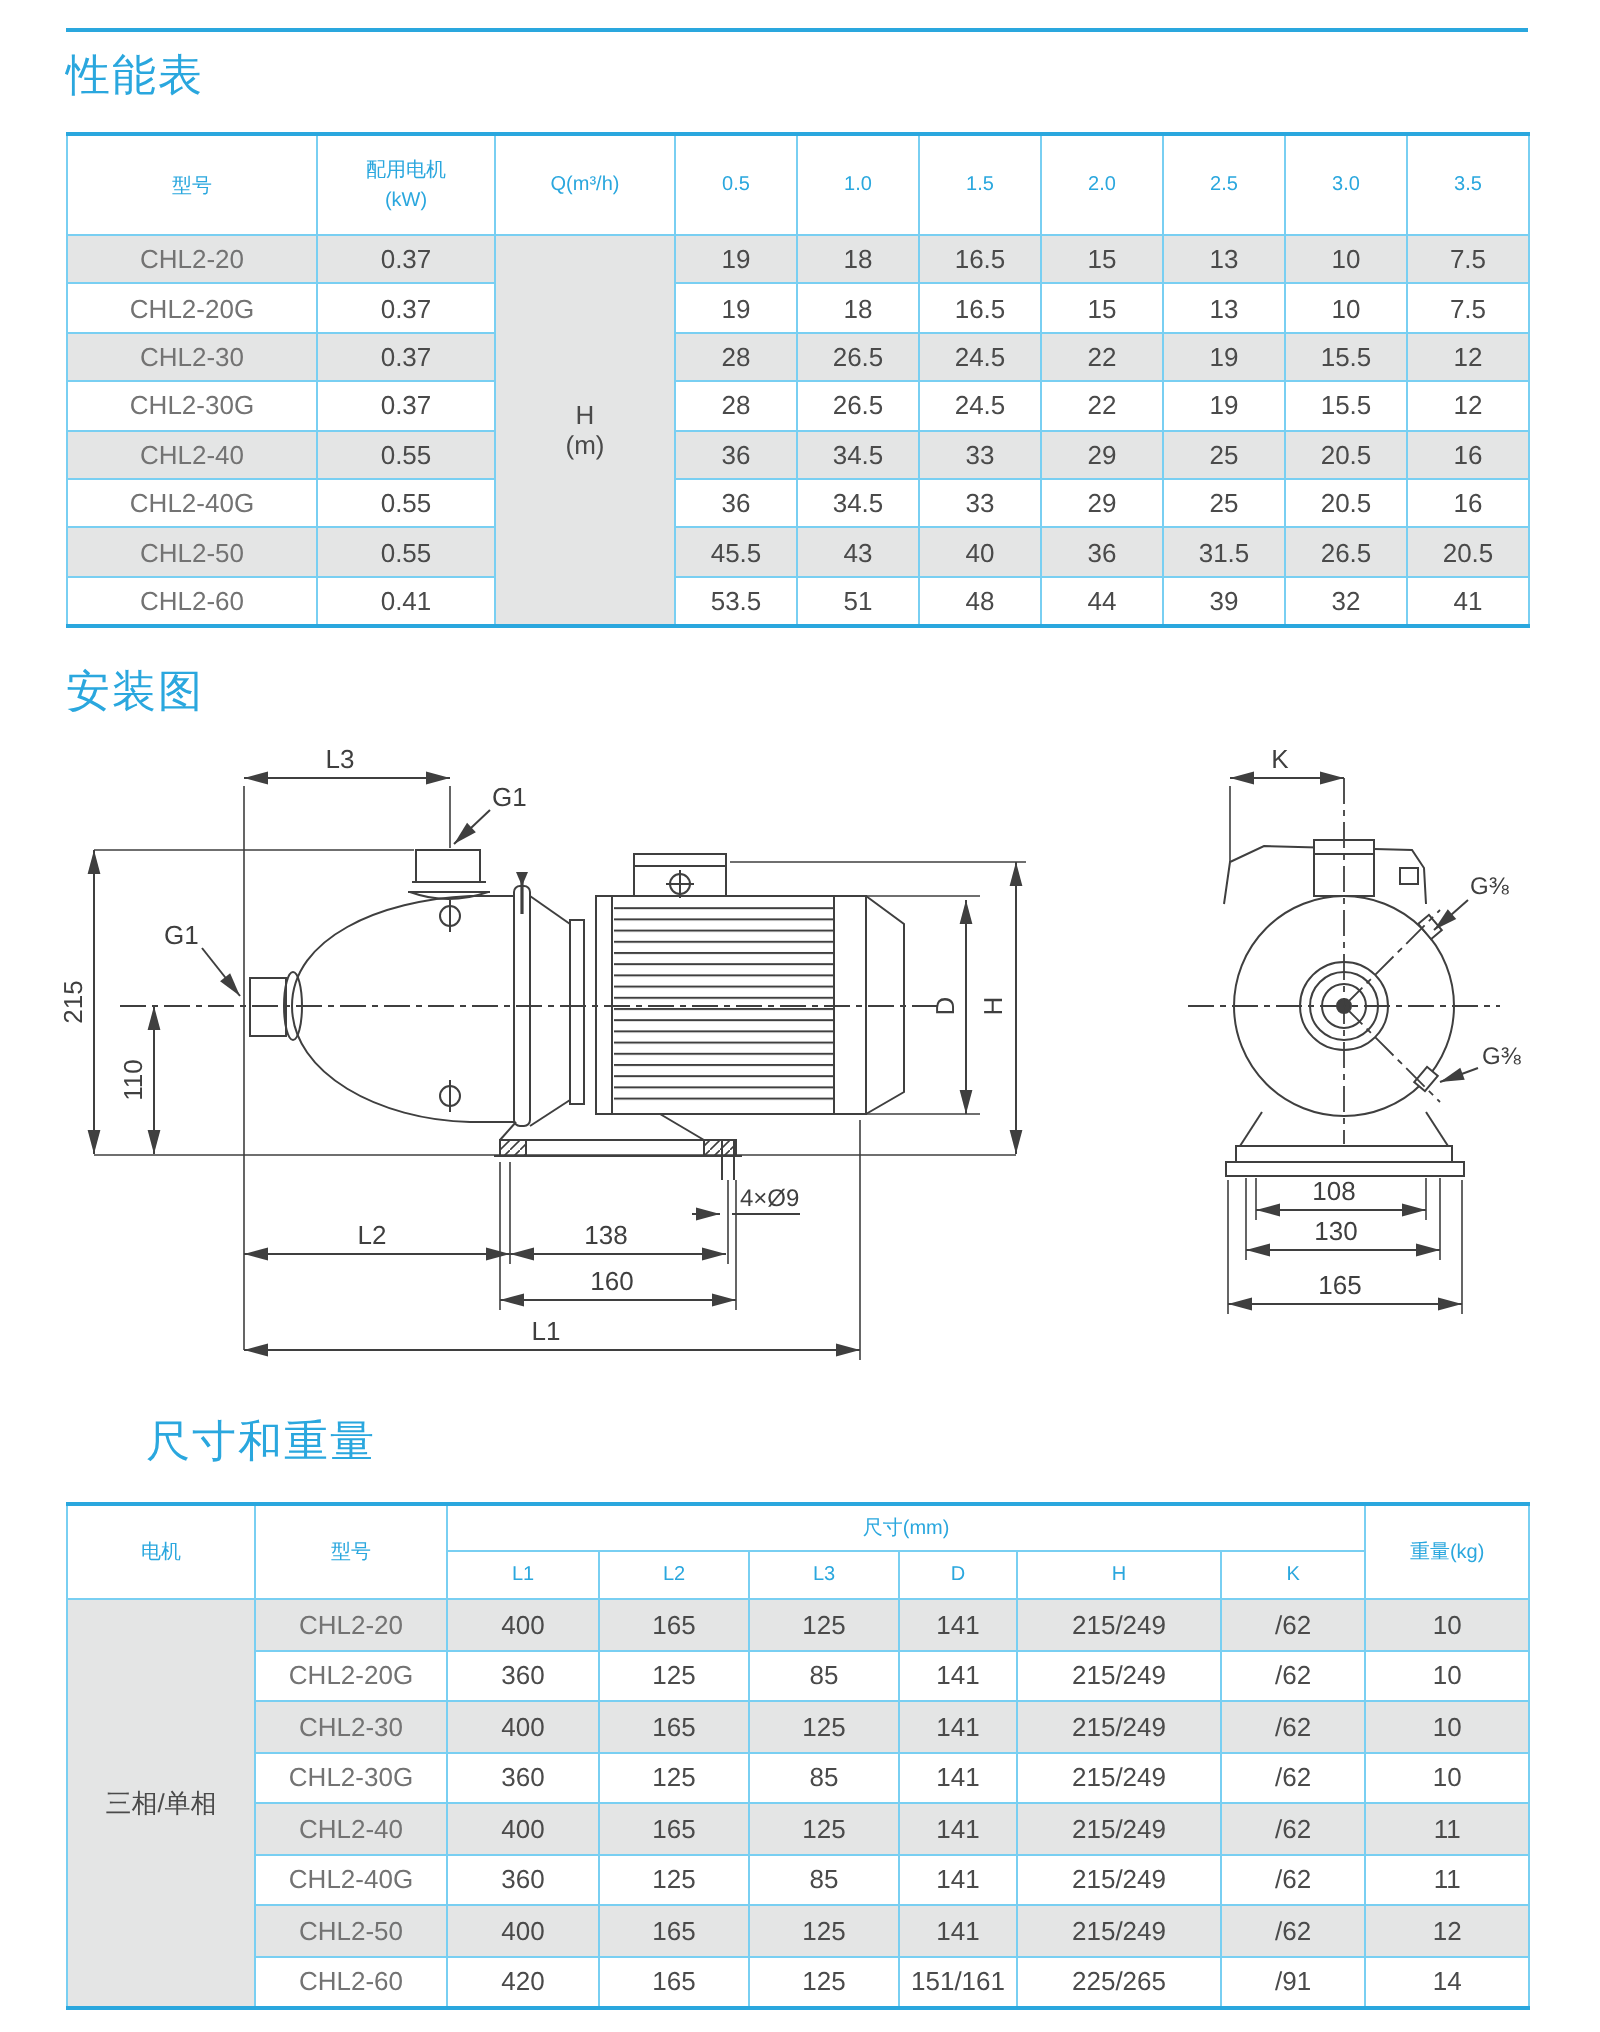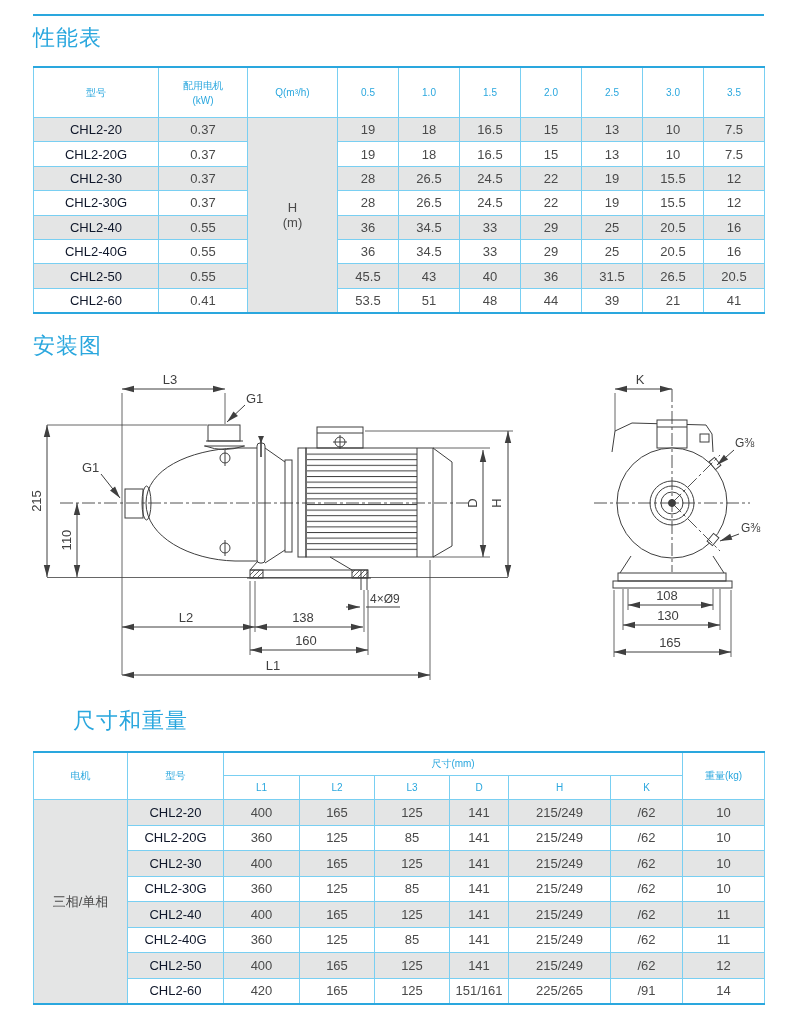--- a/index.html
+++ b/index.html
@@ -12,21 +12,21 @@
   #title-dims{top:708px;margin-left:40px;}
 
   .tblwrap{position:absolute;left:33px;}
   table{border-collapse:collapse;table-layout:fixed;width:731px;}
   td,th{border:1px solid #79cff2;text-align:center;vertical-align:middle;padding:0;
         font-weight:normal;color:#4a4a4a;font-size:13px;overflow:hidden;}
   thead th{color:#2aa7de;font-size:10px;}
   table{border-top:2px solid #2aa7de;border-bottom:2px solid #2aa7de;}
   tr.g td{background:#e4e5e5;}
   td.mergecell{background:#ffffff;}
-  td.model{color:#0f172a;}
+  td.model{color:#737373;}
   #perf-wrap{top:66px;}
   #perf thead th{height:49px;}
   #perf tbody td{height:23.4px;}
   #dims-wrap{top:751px;}
   #dims thead tr.r1 th{height:22px;}
   #dims thead tr.r2 th{height:23px;}
   #dims tbody td{height:24.5px;}
   .two-line{line-height:15px;}
   #diagram{position:absolute;left:0;top:372px;}
   svg text{font-family:"Liberation Sans","DejaVu Sans",sans-serif;}
@@ -154,21 +154,21 @@
             <td>20.5</td>
           </tr>
           <tr>
             <td class="model">CHL2-60</td>
             <td>0.41</td>
             <td>53.5</td>
             <td>51</td>
             <td>48</td>
             <td>44</td>
             <td>39</td>
-            <td>21</td>
+            <td>32</td>
             <td>41</td>
           </tr>
         </tbody>
     </table>
   </div>
 
   <div class="sec-title" id="title-install">安装图</div>
 
   <svg id="diagram" width="800" height="318" viewBox="0 372 800 318">
     <defs>

